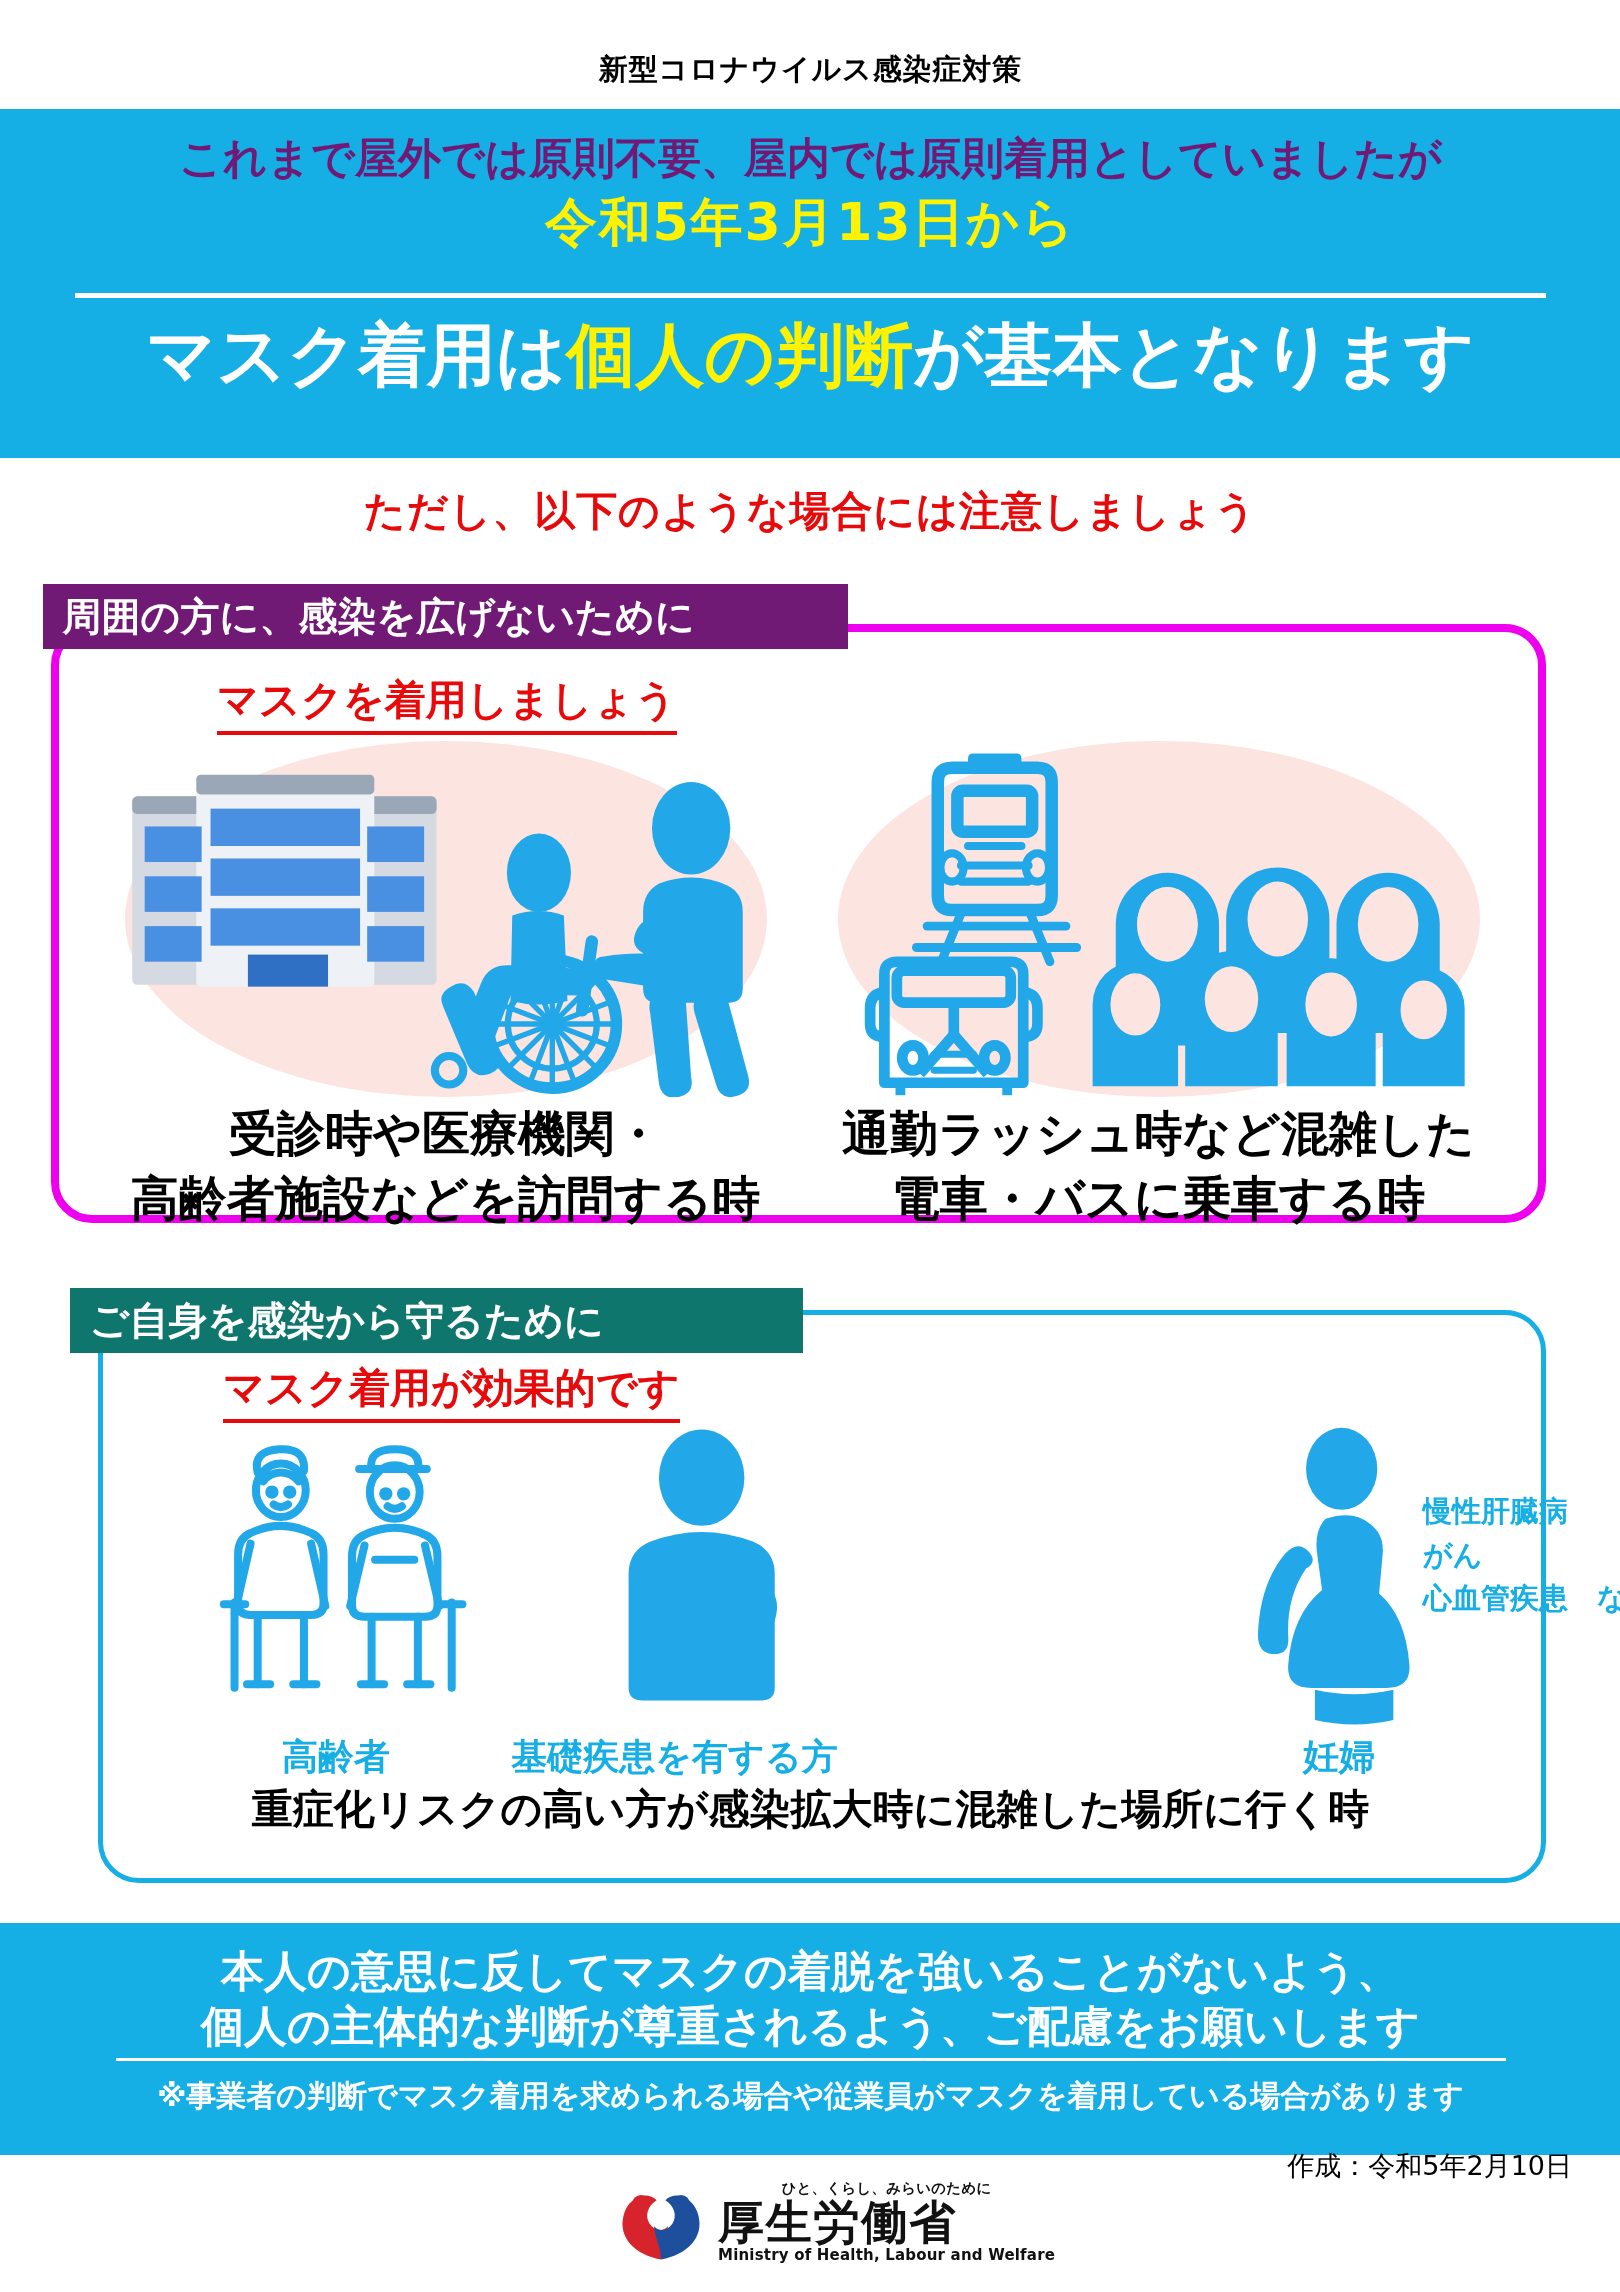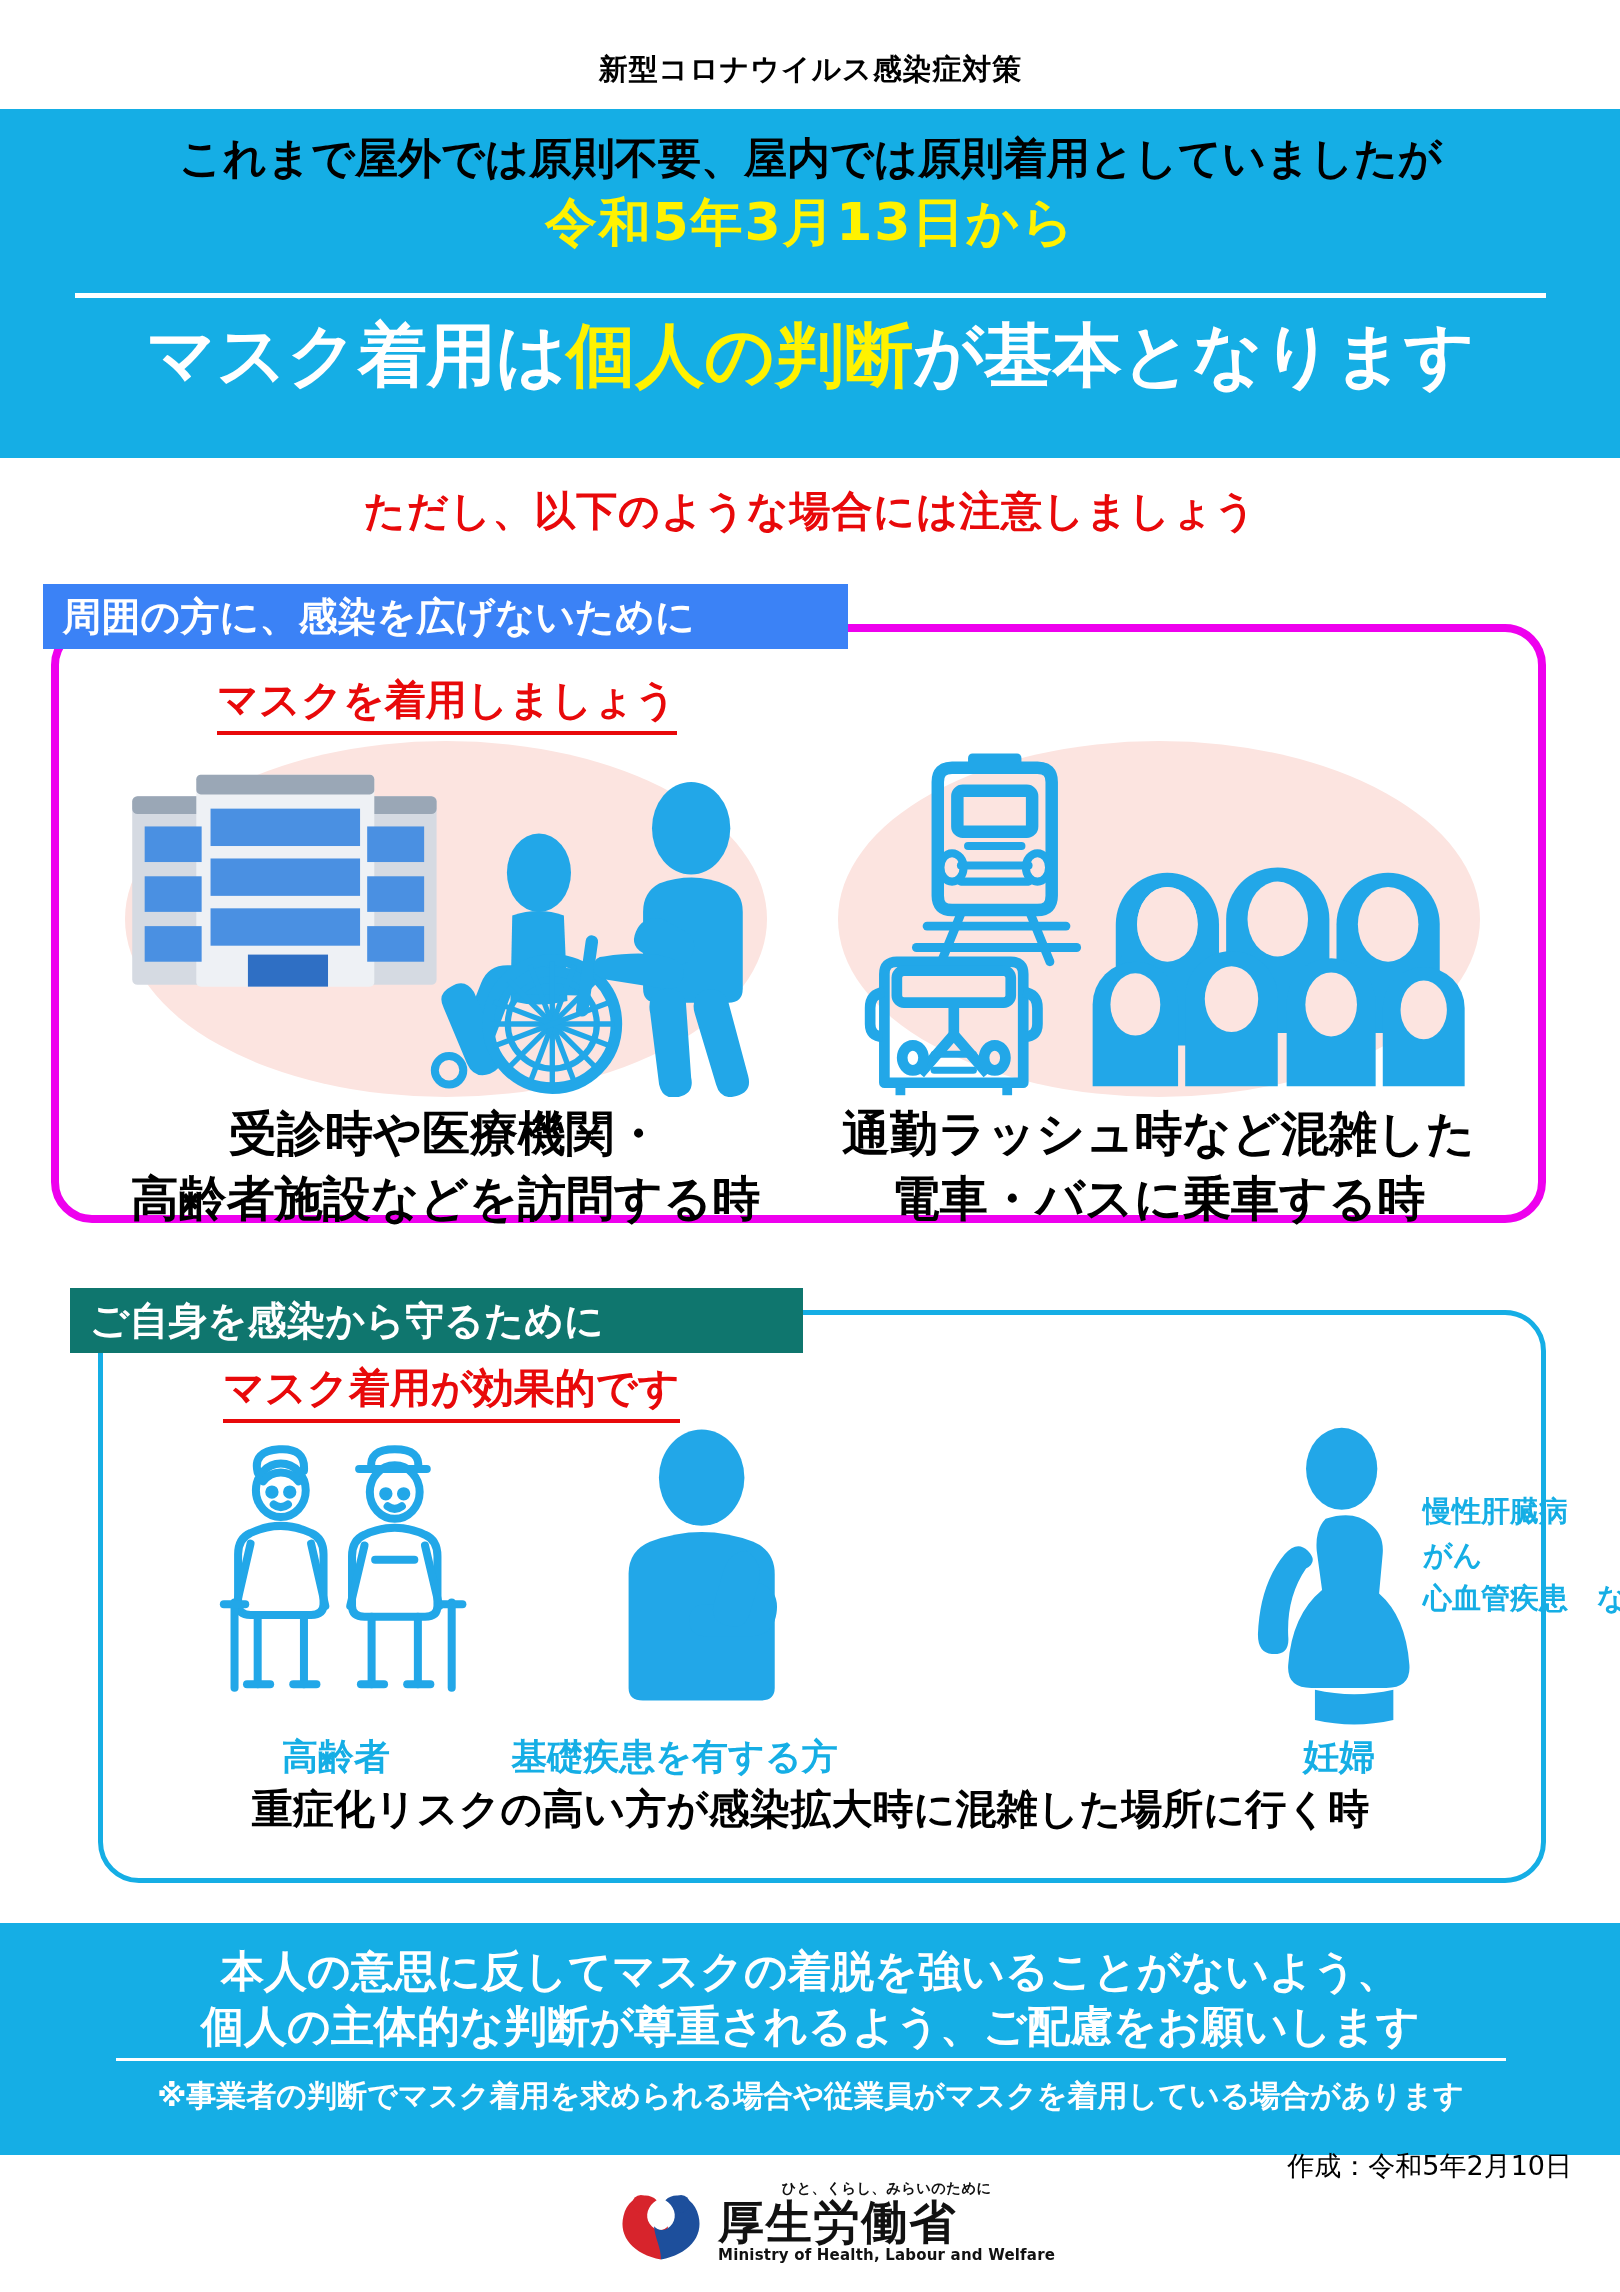--- a/index.html
+++ b/index.html
@@ -21,21 +21,21 @@
     letter-spacing:0.9px;
   }
 
   
   .hero{
     position:absolute;left:0;top:109px;width:1621px;height:349px;
     background:#15aee5;
   }
   .hero-line1{
     position:absolute;left:0;top:21.4px;width:1621px;text-align:center;
-    color:#000000;font-size:43px;font-weight:bold;letter-spacing:0px;
+    color:#701a75;font-size:43px;font-weight:bold;letter-spacing:0px;
     white-space:nowrap;
   }
   .hero-date{
     position:absolute;left:0;top:86px;width:1621px;text-align:center;
     color:#fff200;font-size:52px;font-weight:bold;letter-spacing:1.8px;
     white-space:nowrap;line-height:1.05;
   }
   .hero-rule{
     position:absolute;left:75px;top:184px;width:1471px;height:4.5px;
     background:#ffffff;
@@ -66,21 +66,21 @@
   }
 
   
   .tab{
     position:absolute;box-sizing:border-box;
     display:flex;align-items:center;
     color:#ffffff;font-size:39px;font-weight:bold;
     padding:0 19.6px;white-space:nowrap;
   }
   .tab-magenta{
-    left:43px;top:584px;width:805px;height:65px;background:#3b82f6;
+    left:43px;top:584px;width:805px;height:65px;background:#701a75;
   }
   .tab-blue{
     left:70px;top:1276px;width:733px;height:65px;background:#0f766e;margin-top:12px;
   }
 
   
   .sub-red{
     position:absolute;color:#e8090a;font-size:41px;font-weight:bold;
     white-space:nowrap;
     border-bottom:4.5px solid #e8090a;padding-bottom:2.7px;

